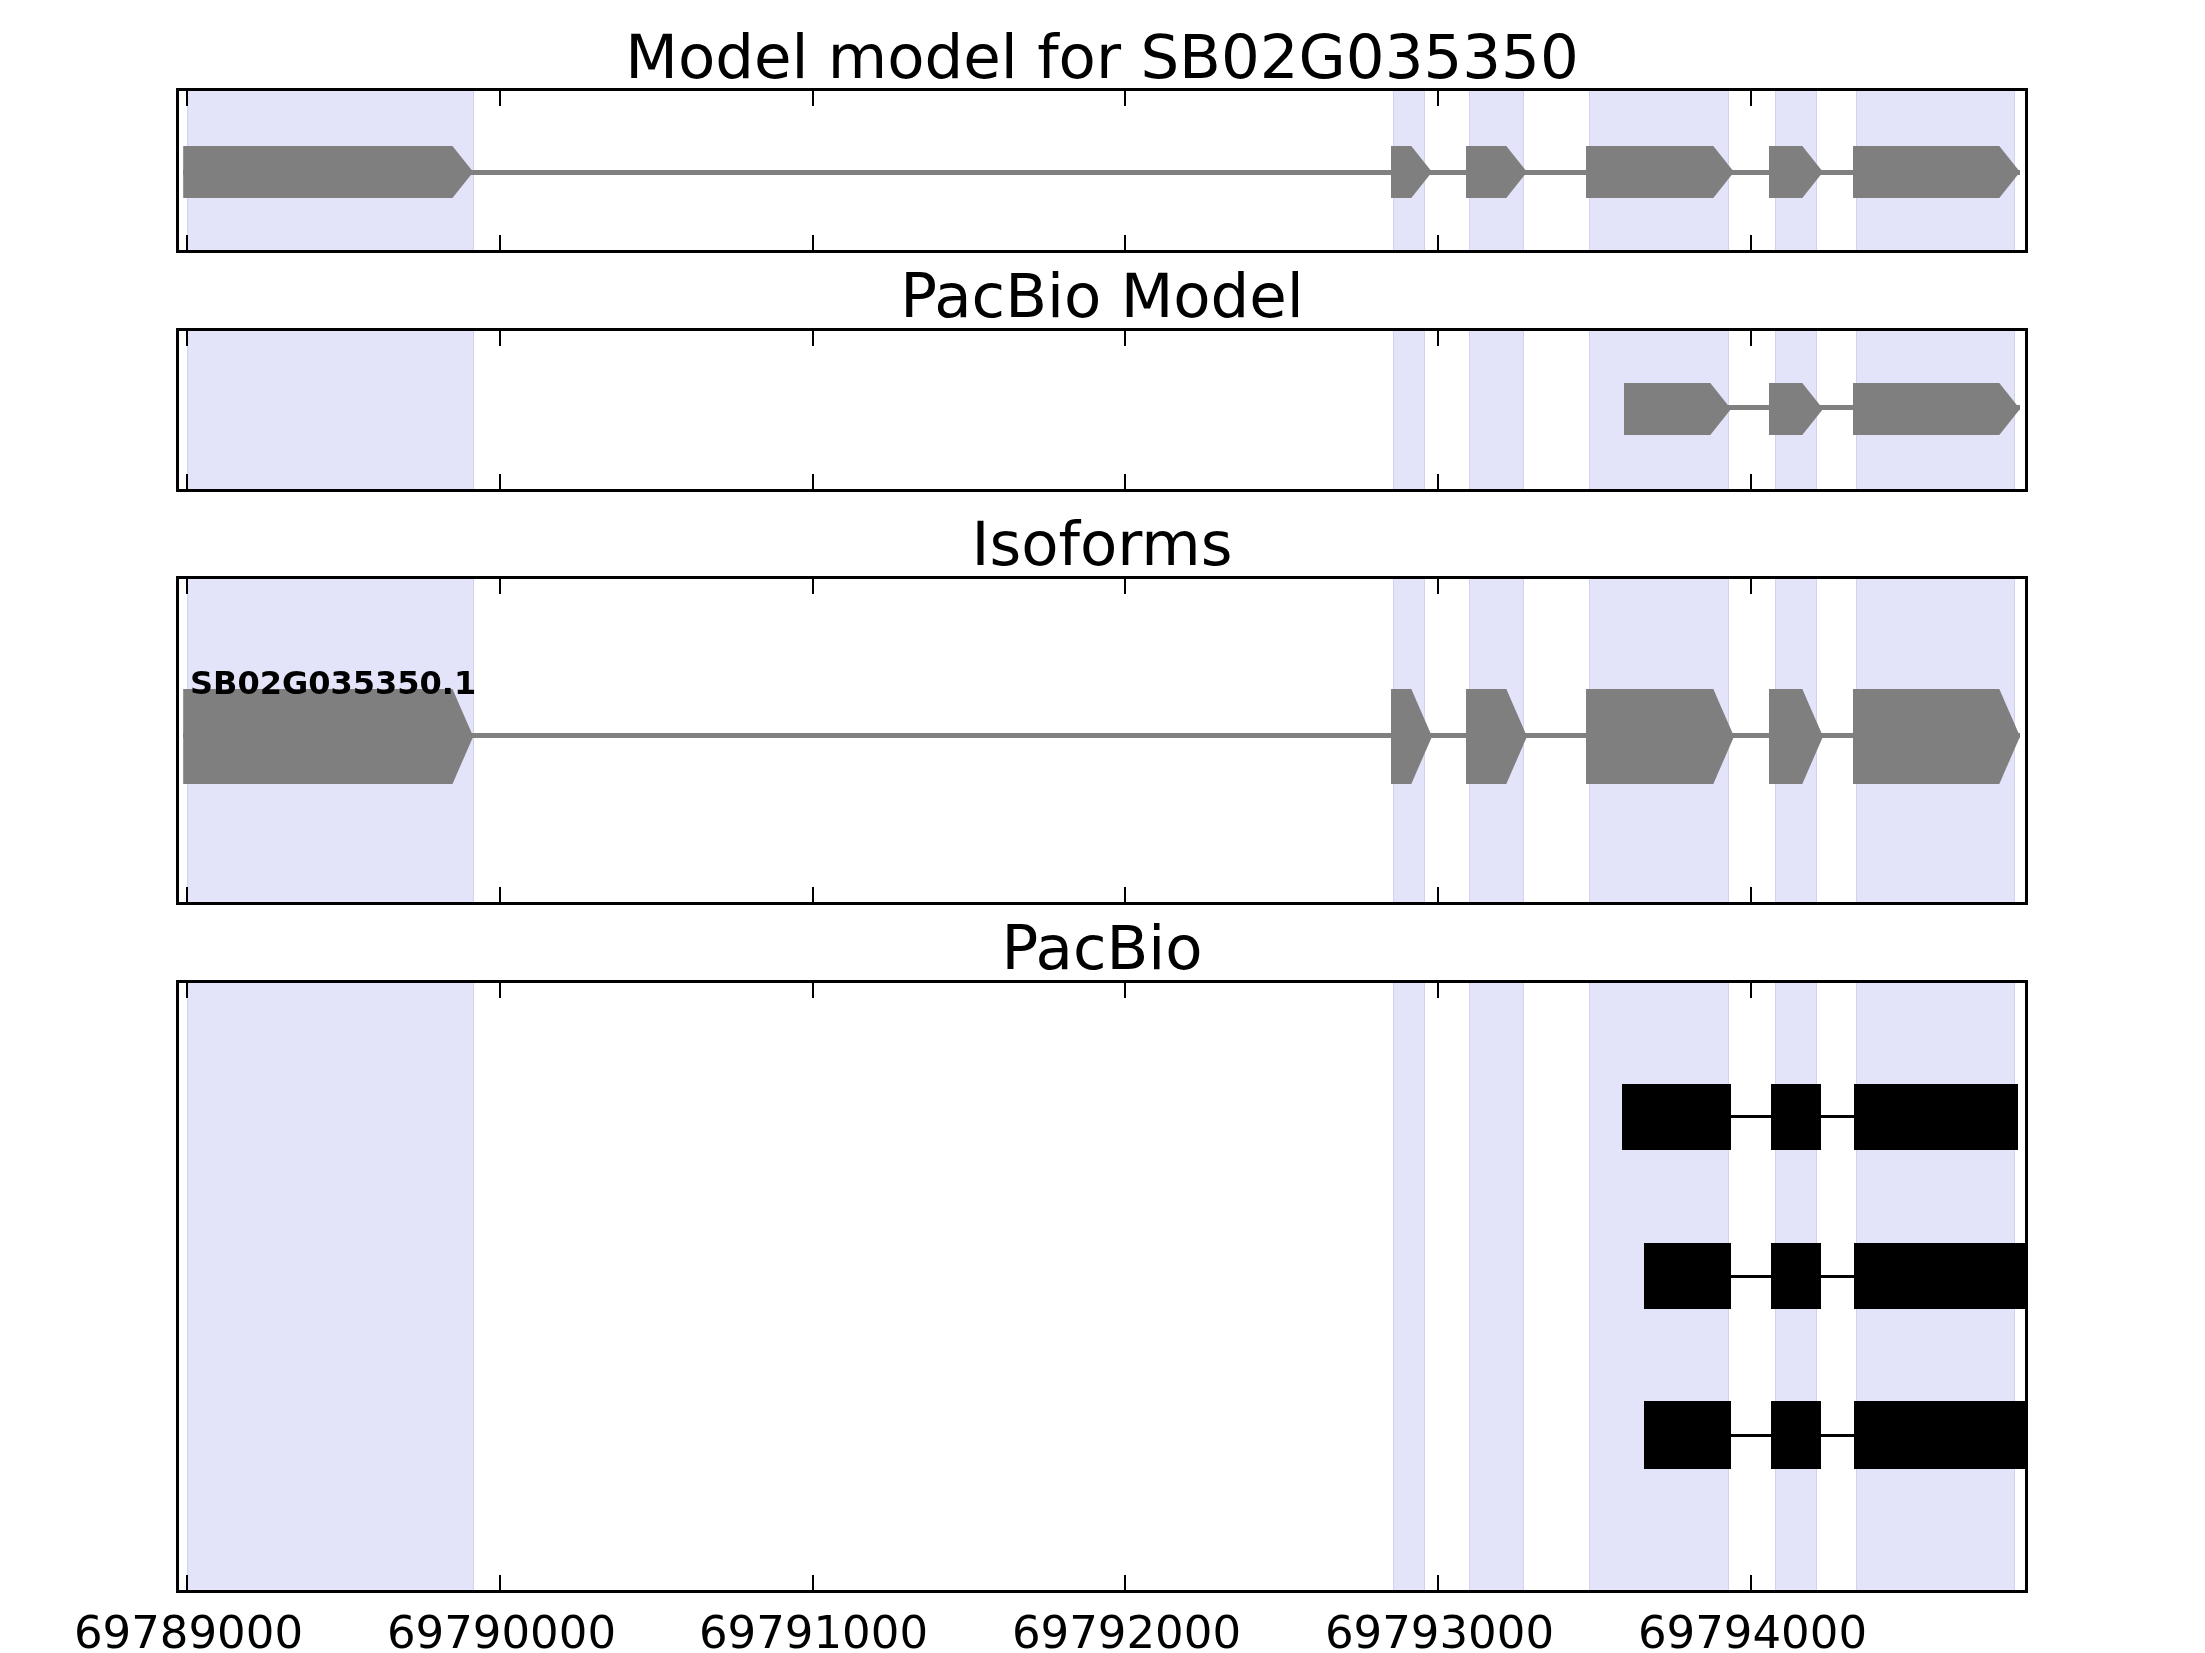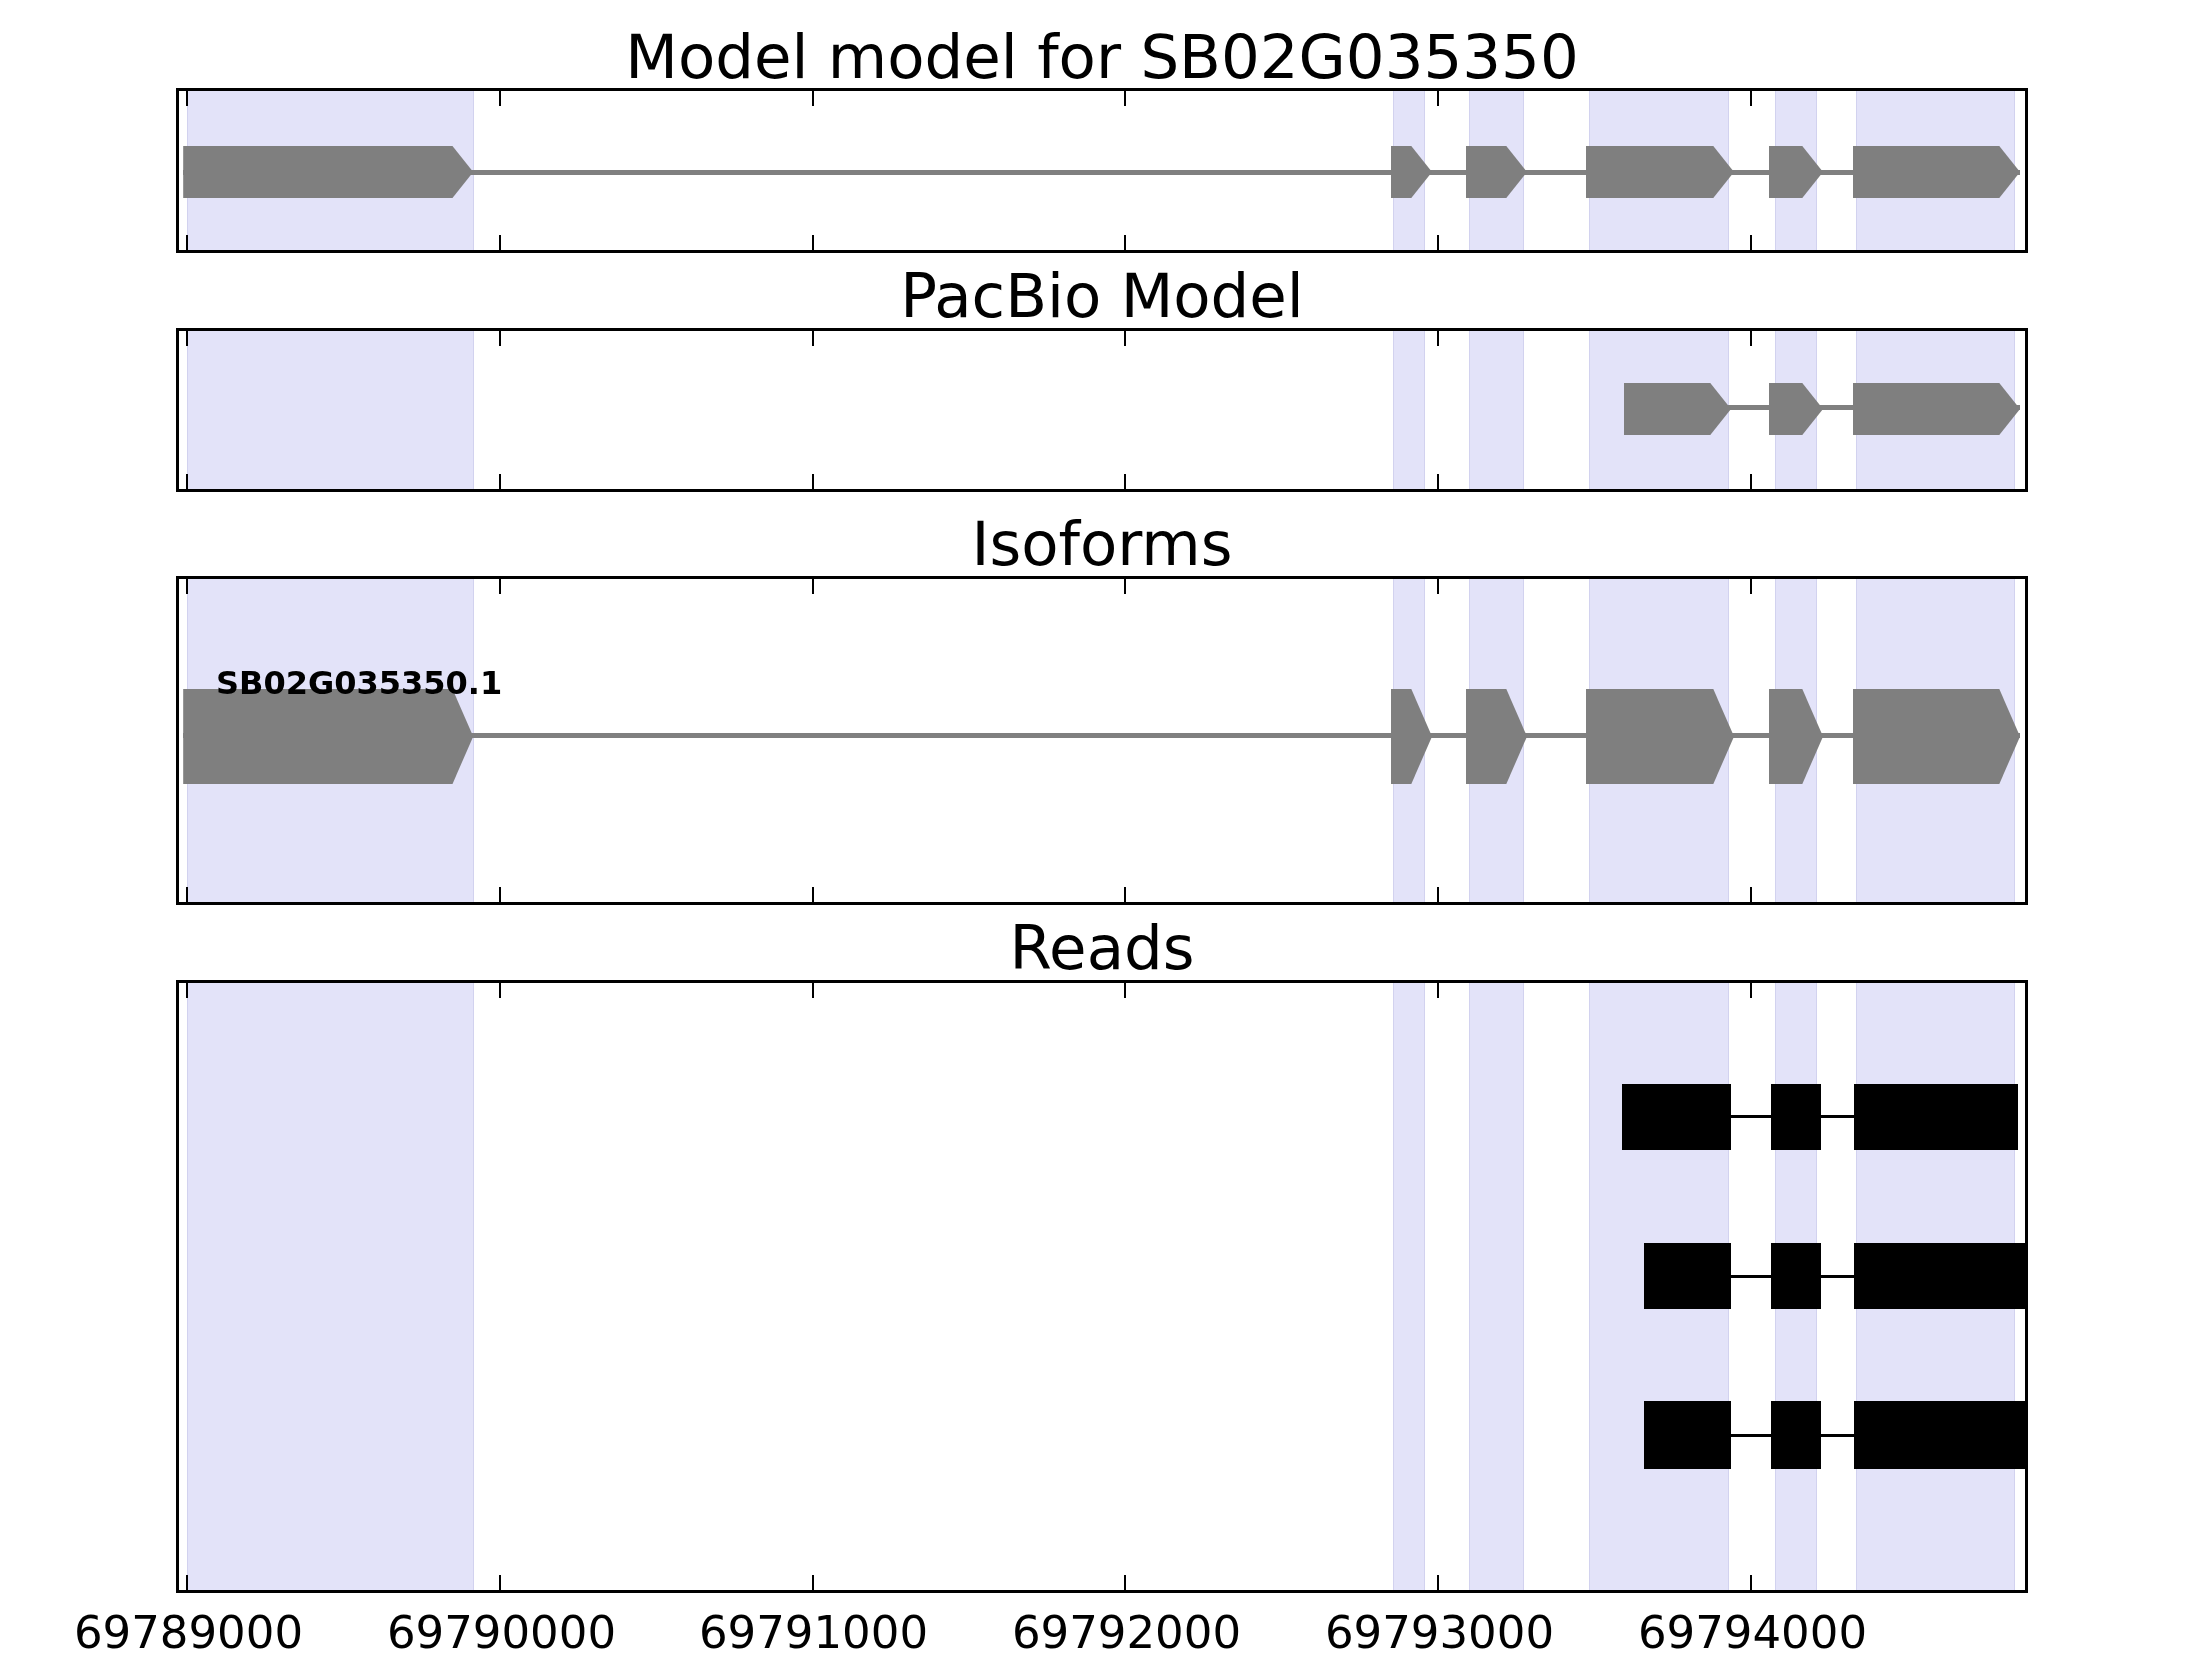--- a/index.html
+++ b/index.html
@@ -38,21 +38,21 @@
     position:absolute;width:345px;text-align:center;font-size:45px;
     line-height:1.0;color:#000;white-space:nowrap;top:1610px;
   }
 </style>
 </head>
 <body>
 
 <div class="title" style="top:25.5px">Model model for SB02G035350</div>
 <div class="title" style="top:265px">PacBio Model</div>
 <div class="title" style="top:513px">Isoforms</div>
-<div class="title" style="top:917px">Reads</div>
+<div class="title" style="top:917px">PacBio</div>
 
 <div class="panel" style="top:88px;height:165px">
     <div class="plot">
       <div class="band" style="left: 8.3px; width: 287px;"></div>
       <div class="band" style="left: 1214px; width: 32px;"></div>
       <div class="band" style="left: 1290px; width: 55px;"></div>
       <div class="band" style="left: 1410px; width: 140px;"></div>
       <div class="band" style="left: 1596px; width: 42px;"></div>
       <div class="band" style="left: 1677px; width: 159px;"></div>
       <div class="tickmark" style="left: 7.2px; top: 0px;"></div>
@@ -122,21 +122,21 @@
       <div class="tickmark" style="left: 1258px; bottom: 0px;"></div>
       <div class="tickmark" style="left: 1571px; top: 0px;"></div>
       <div class="tickmark" style="left: 1571px; bottom: 0px;"></div>
       <div class="intron-line" style="left: 4.2px; width: 1837px; top: 154px;"></div>
       <div class="exon" style="left: 4.2px; width: 290px; top: 110px; height: 95px;"></div>
       <div class="exon" style="left: 1212px; width: 41px; top: 110px; height: 95px;"></div>
       <div class="exon" style="left: 1287px; width: 61px; top: 110px; height: 95px;"></div>
       <div class="exon" style="left: 1407px; width: 148px; top: 110px; height: 95px;"></div>
       <div class="exon" style="left: 1590px; width: 54px; top: 110px; height: 95px;"></div>
       <div class="exon" style="left: 1674px; width: 167px; top: 110px; height: 95px;"></div>
-      <div class="iso-label" style="left: 11px; top: 88px; margin-left: 26px;">SB02G035350.1</div>
+      <div class="iso-label" style="left: 11px; top: 88px;">SB02G035350.1</div>
     </div>
   </div>
 <div class="panel" style="top:980px;height:613px">
     <div class="plot">
       <div class="band" style="left: 8.3px; width: 287px;"></div>
       <div class="band" style="left: 1214px; width: 32px;"></div>
       <div class="band" style="left: 1290px; width: 55px;"></div>
       <div class="band" style="left: 1410px; width: 140px;"></div>
       <div class="band" style="left: 1596px; width: 42px;"></div>
       <div class="band" style="left: 1677px; width: 159px;"></div>

